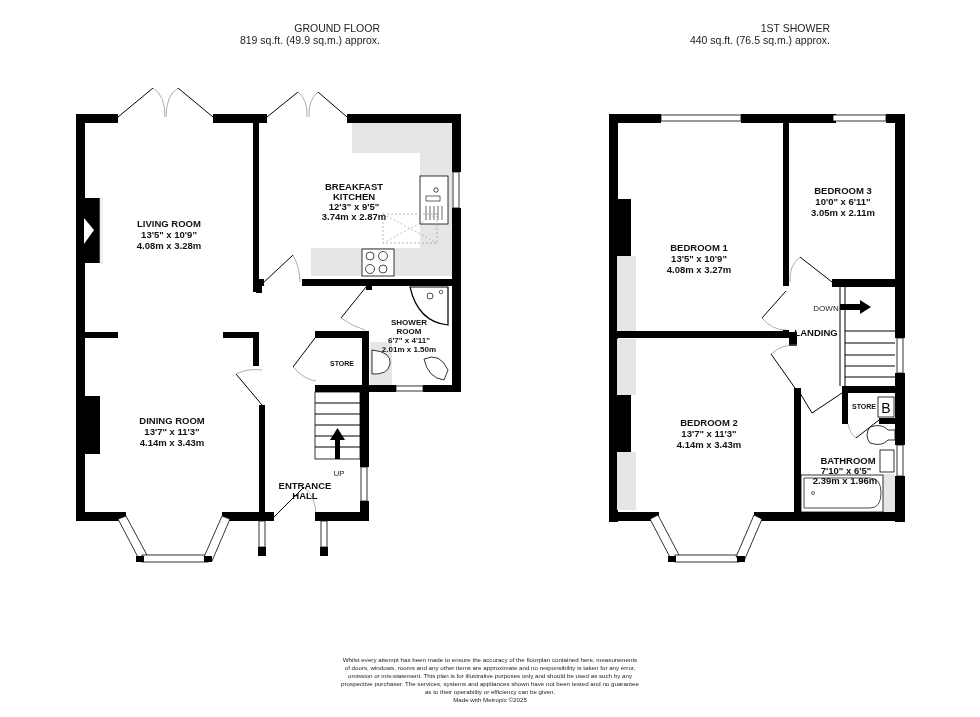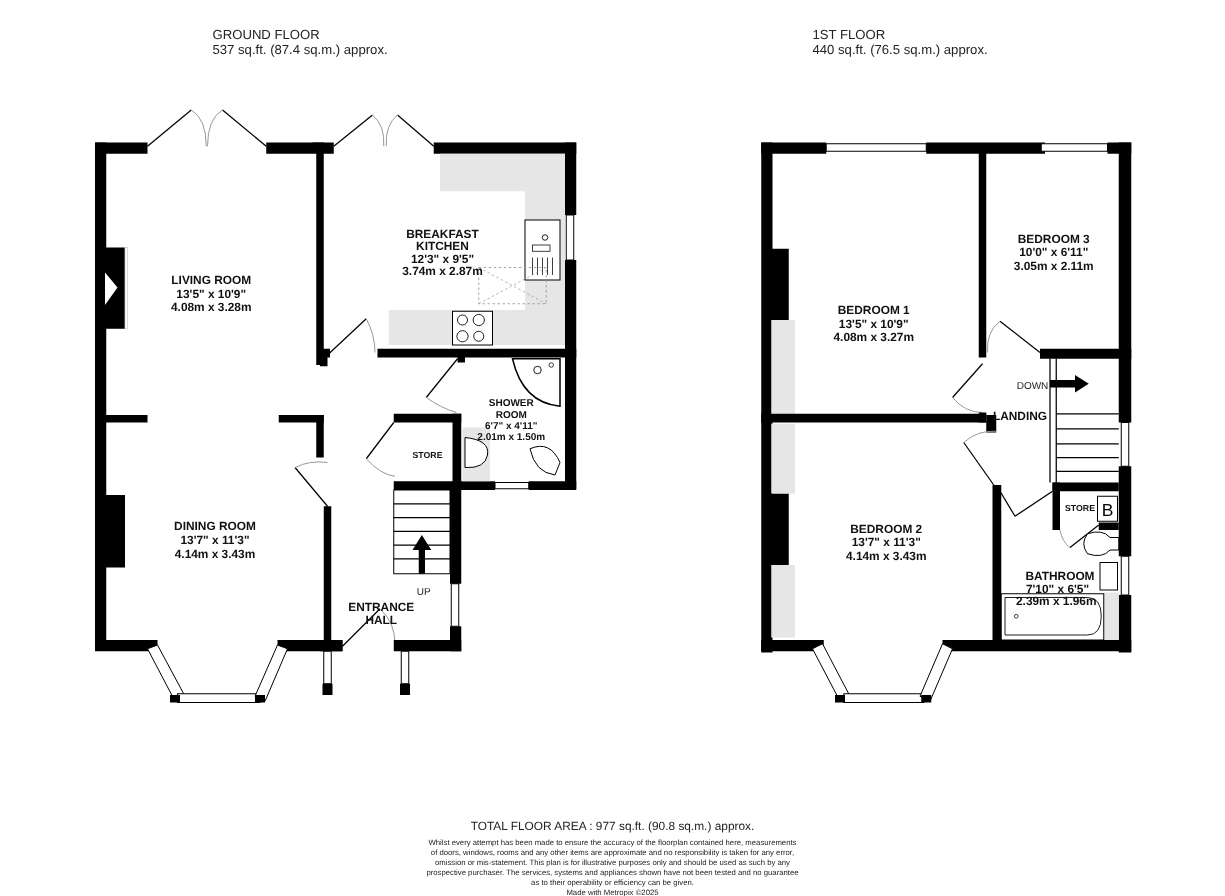--- a/index.html
+++ b/index.html
@@ -1,17 +1,17 @@
 <!DOCTYPE html>
 <html><head>
 <meta charset="utf-8">
 <style>
   html, body { margin: 0; padding: 0; background: #ffffff; }
   body { width: 980px; height: 717px; position: relative; overflow: hidden; font-family: "Liberation Sans", sans-serif; color: #111; }
-  .floor-header { position: absolute; top: 22px; text-align: left; font-size: 10.5px; line-height: 12px; color: #222; }
+  .floor-header { position: absolute; top: 22px; text-align: right; font-size: 10.5px; line-height: 12px; color: #222; }
   .floor-header .title { display: block; }
   #gf-header { left: 170px; width: 210px; }
   #ff-header { left: 650px; width: 180px; }
   svg#plan { position: absolute; left: 0; top: 0; }
   .room-label { font-family: "Liberation Sans", sans-serif; font-weight: bold; font-size: 9.5px; fill: #111; text-anchor: middle; }
   .room-dim { font-family: "Liberation Sans", sans-serif; font-weight: bold; font-size: 9.5px; fill: #111; text-anchor: middle; }
   .small-label { font-family: "Liberation Sans", sans-serif; font-weight: bold; font-size: 8px; fill: #111; text-anchor: middle; }
   .thin-label { font-family: "Liberation Sans", sans-serif; font-size: 8px; fill: #222; text-anchor: middle; }
   .wall { fill: #000; }
   .win { fill: #fff; stroke: #000; stroke-width: 0.8; }
@@ -21,24 +21,24 @@
   .stair-line { stroke: #000; stroke-width: 1; }
   #footer { position: absolute; left: 300px; top: 656px; width: 380px; text-align: center; color: #222; }
   #footer .total { font-size: 9.5px; margin-bottom: 4px; }
   #footer .disclaimer { font-size: 6.2px; line-height: 8px; }
 </style>
 </head>
 <body>
 
 <div class="floor-header" id="gf-header">
   <span class="title">GROUND FLOOR</span>
-  <span class="title">537 sq.ft. (87.4 sq.m.) approx.</span>
+  <span class="title">819 sq.ft. (49.9 sq.m.) approx.</span>
 </div>
 <div class="floor-header" id="ff-header">
-  <span class="title">1ST FLOOR</span>
+  <span class="title">1ST SHOWER</span>
   <span class="title">440 sq.ft. (76.5 sq.m.) approx.</span>
 </div>
 
 <svg id="plan" width="980" height="717" viewBox="0 0 980 717" xmlns="http://www.w3.org/2000/svg">
 
   <g>
 
     <g>
       <line class="door-leaf" x1="118" y1="117" x2="153" y2="88"></line>
       <line class="door-leaf" x1="213" y1="117" x2="178" y2="88"></line>
@@ -279,21 +279,20 @@
   <text class="room-label" x="709" y="426">BEDROOM 2</text>
   <text class="room-dim" x="709" y="437">13'7"  x 11'3"</text>
   <text class="room-dim" x="709" y="448">4.14m  x 3.43m</text>
 
   <text class="room-label" x="848" y="464">BATHROOM</text>
   <text class="room-dim" x="846" y="474">7'10"  x 6'5"</text>
   <text class="room-dim" x="845" y="484">2.39m  x 1.96m</text>
 </svg>
 
 <div id="footer">
-  <div class="total">TOTAL FLOOR AREA : 977 sq.ft. (90.8 sq.m.) approx.</div>
   <div class="disclaimer">
     <div>Whilst every attempt has been made to ensure the accuracy of the floorplan contained here, measurements</div>
     <div>of doors, windows, rooms and any other items are approximate and no responsibility is taken for any error,</div>
     <div>omission or mis-statement. This plan is for illustrative purposes only and should be used as such by any</div>
     <div>prospective purchaser. The services, systems and appliances shown have not been tested and no guarantee</div>
     <div>as to their operability or efficiency can be given.</div>
     <div>Made with Metropix ©2025</div>
   </div>
 </div>
 

